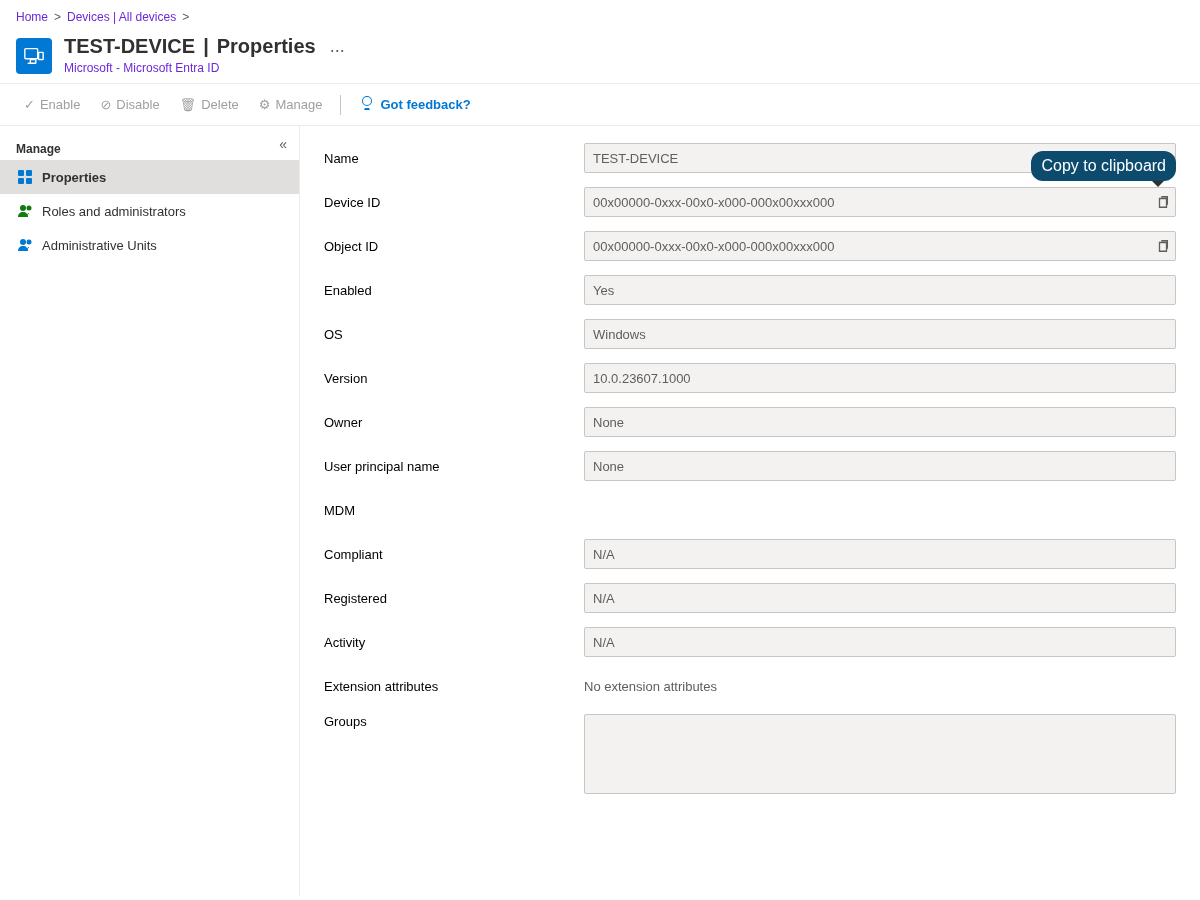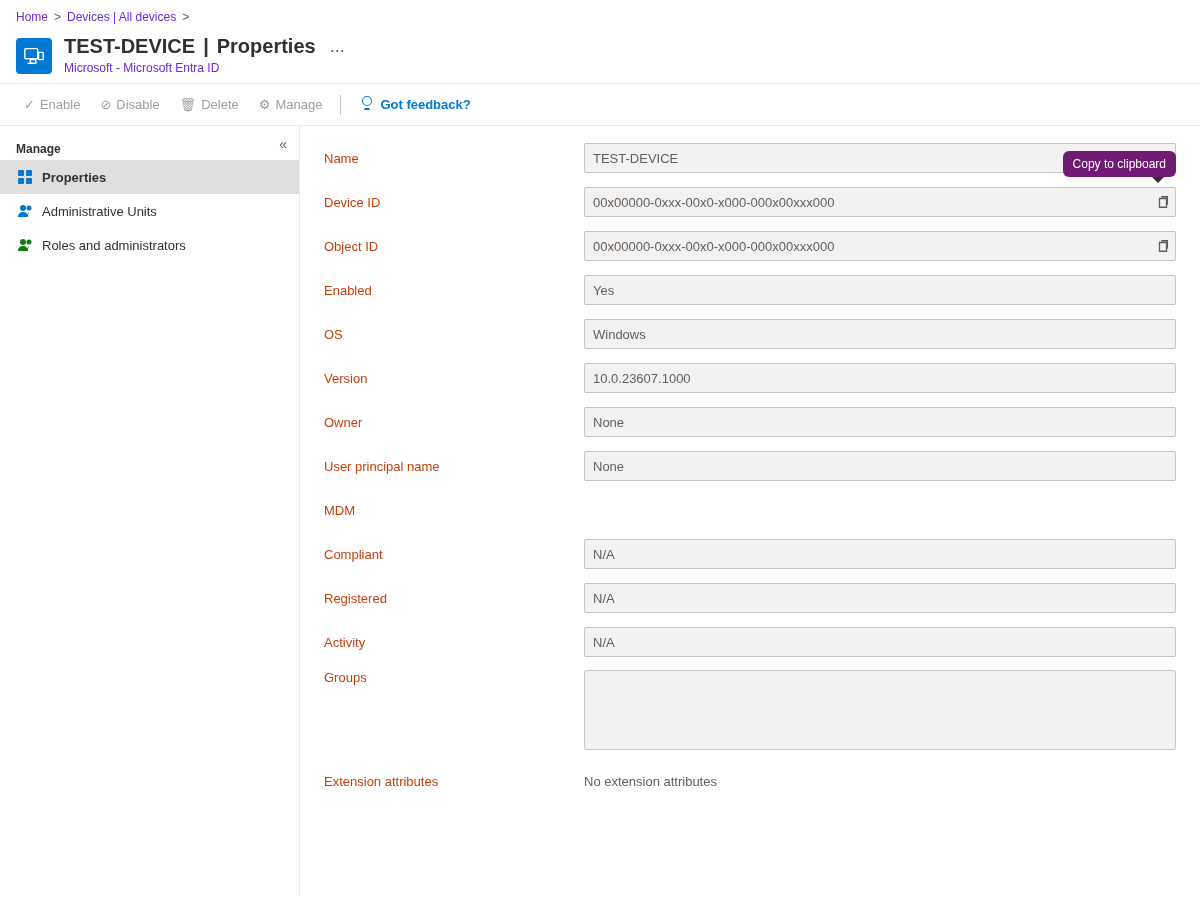--- a/index.html
+++ b/index.html
@@ -29,30 +29,30 @@
     .sidebar { width: 300px; flex-shrink: 0; border-right: 1px solid #edebe9; padding-top: 8px; position: relative; }
     .sidebar-collapse { position: absolute; top: 8px; right: 8px; background: none; border: none; cursor: pointer; color: #605e5c; font-size: 14px; padding: 2px 4px; }
     .manage-label { font-size: 12px; font-weight: 600; color: #323130; padding: 8px 16px 4px; text-transform: none; }
     .sidebar-item { display: flex; align-items: center; gap: 8px; padding: 8px 16px; cursor: pointer; font-size: 13px; color: #323130; border-radius: 0; }
     .sidebar-item.active { background: #e1dfdd; font-weight: 600; }
     .sidebar-item-icon { width: 18px; height: 18px; display: flex; align-items: center; justify-content: center; flex-shrink: 0; }
 
     .content { flex: 1; padding: 16px 24px; overflow-y: auto; }
 
     .form-row { display: flex; align-items: center; margin-bottom: 12px; min-height: 32px; }
-    .form-label { width: 260px; flex-shrink: 0; font-size: 13px; color: #c2410c; padding-right: 16px; }
+    .form-label { width: 260px; flex-shrink: 0; font-size: 13px; color: #000000; padding-right: 16px; }
     .form-value { flex: 1; position: relative; }
     .form-input { width: 100%; padding: 4px 32px 4px 8px; background: #f3f2f1; border: 1px solid #c8c6c4; border-radius: 2px; font-size: 13px; color: #605e5c; height: 30px; outline: none; cursor: default; }
     .copy-btn { position: absolute; right: 4px; top: 50%; transform: translateY(-50%); background: none; border: none; cursor: pointer; color: #605e5c; padding: 2px; display: flex; align-items: center; justify-content: center; }
 
     .form-textarea { width: 100%; padding: 4px 8px; background: #f3f2f1; border: 1px solid #c8c6c4; border-radius: 2px; font-size: 13px; color: #605e5c; height: 80px; outline: none; cursor: default; resize: none; }
 
     .extension-value { font-size: 13px; color: #605e5c; }
 
-    .tooltip-popup { position: absolute; top: -36px; right: 0; background: #701a75; color: #fff; font-size: 12px; padding: 6px 10px; border-radius: 6px; white-space: nowrap; z-index: 10; }
+    .tooltip-popup { position: absolute; top: -36px; right: 0; background: #0c4a6e; color: #fff; font-size: 16px; padding: 6px 10px; border-radius: 12px; white-space: nowrap; z-index: 10; }
     .tooltip-popup::after { content: ''; position: absolute; bottom: -6px; right: 12px; border-left: 6px solid transparent; border-right: 6px solid transparent; border-top: 6px solid #323130; }
 
     .device-id-row { position: relative; }
   </style>
 </head>
 <body>
 
 <div class="breadcrumb">
   <a>Home</a>
   <span class="sep">&gt;</span>
@@ -122,40 +122,40 @@
           <rect x="1" y="9" width="6" height="6" rx="1" fill="#0078d4"></rect>
           <rect x="9" y="1" width="6" height="6" rx="1" fill="#0078d4"></rect>
           <rect x="9" y="9" width="6" height="6" rx="1" fill="#0078d4"></rect>
         </svg>
       </div>
       <span>Properties</span>
     </div>
 
     <div class="sidebar-item">
       <div class="sidebar-item-icon">
+        <svg width="16" height="16" viewBox="0 0 16 16" fill="#107c10">
+          <circle cx="6" cy="5" r="3" fill="#107c10"></circle>
+          <path d="M1 14c0-3 2-5 5-5s5 2 5 5" fill="#107c10"></path>
+          <circle cx="12" cy="5" r="2.5" fill="#107c10"></circle>
+          <path d="M10 14c0-2 1-3.5 2-4" stroke="#107c10" stroke-width="1" fill="none"></path>
+        </svg>
+      </div>
+      <span>Roles and administrators</span>
+    </div>
+
+    <div class="sidebar-item">
+      <div class="sidebar-item-icon">
         <svg width="16" height="16" viewBox="0 0 16 16" fill="#0078d4">
           <circle cx="6" cy="5" r="3" fill="#0078d4"></circle>
           <path d="M1 14c0-3 2-5 5-5s5 2 5 5" fill="#0078d4"></path>
           <circle cx="12" cy="5" r="2.5" fill="#0078d4"></circle>
           <path d="M10 14c0-2 1-3.5 2-4" stroke="#0078d4" stroke-width="1" fill="none"></path>
         </svg>
       </div>
       <span>Administrative Units</span>
-    </div>
-
-    <div class="sidebar-item">
-      <div class="sidebar-item-icon">
-        <svg width="16" height="16" viewBox="0 0 16 16" fill="#107c10">
-          <circle cx="6" cy="5" r="3" fill="#107c10"></circle>
-          <path d="M1 14c0-3 2-5 5-5s5 2 5 5" fill="#107c10"></path>
-          <circle cx="12" cy="5" r="2.5" fill="#107c10"></circle>
-          <path d="M10 14c0-2 1-3.5 2-4" stroke="#107c10" stroke-width="1" fill="none"></path>
-        </svg>
-      </div>
-      <span>Roles and administrators</span>
     </div>
   </div>
 
   <div class="content">
 
     <div class="form-row">
       <div class="form-label">Name</div>
       <div class="form-value">
         <input class="form-input" readonly="" value="TEST-DEVICE" style="">
       </div>
@@ -240,28 +240,28 @@
       </div>
     </div>
 
     <div class="form-row">
       <div class="form-label">Activity</div>
       <div class="form-value">
         <input class="form-input" readonly="" value="N/A" style="">
       </div>
     </div>
 
+    <div class="form-row">
+      <div class="form-label">Extension attributes</div>
+      <div class="form-value">
+        <span class="extension-value">No extension attributes</span>
+      </div>
+    </div>
+
     <div class="form-row" style="align-items: flex-start;">
       <div class="form-label">Groups</div>
       <div class="form-value">
         <textarea class="form-textarea" readonly="" style=""></textarea>
       </div>
     </div>
 
-    <div class="form-row">
-      <div class="form-label">Extension attributes</div>
-      <div class="form-value">
-        <span class="extension-value">No extension attributes</span>
-      </div>
-    </div>
-
   </div>
 </div>
 
 </body></html>

